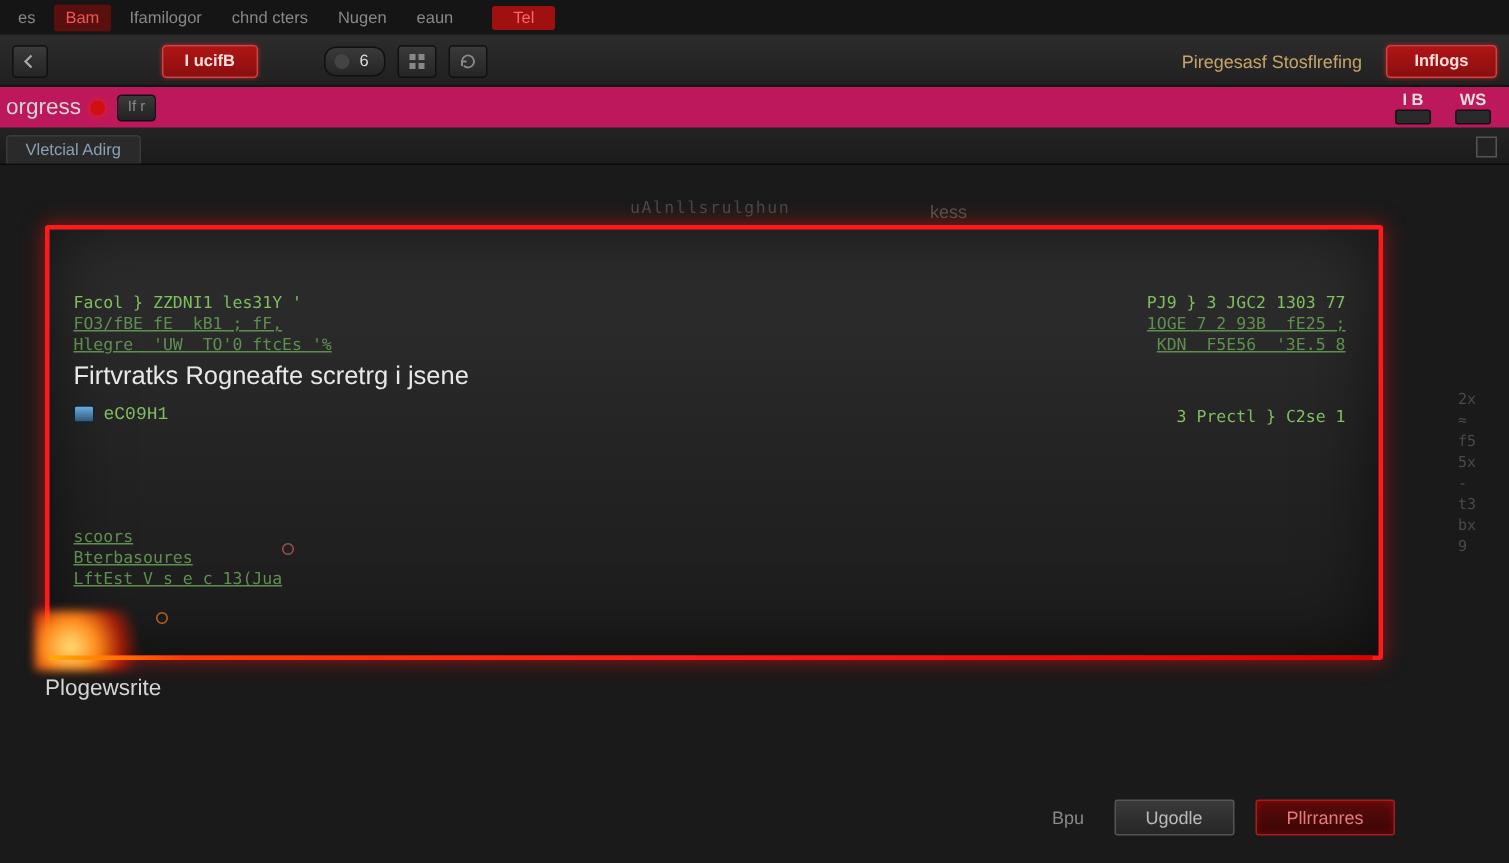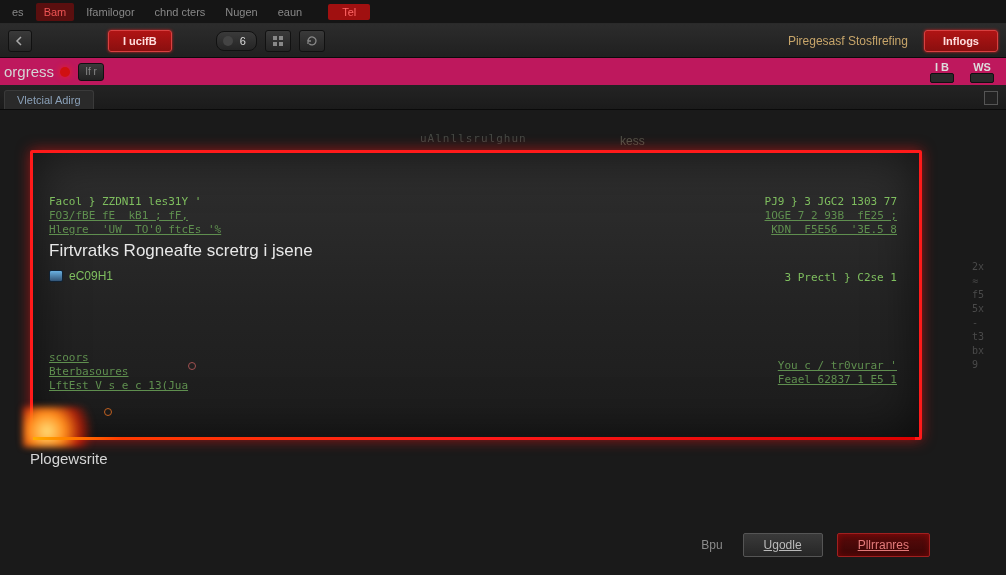--- a/index.html
+++ b/index.html
@@ -146,21 +146,21 @@
     filter: blur(0.5px);
   }
   .console-inner { position:absolute; inset:6px; font-family: "Consolas", monospace; }
   .cline { font-size:11px; color:#7fbf5f; line-height:14px; white-space:pre; }
   .cline.dim { color:#5f8f4f;text-decoration:underline; }
   .cblock-left { position:absolute; left:10px; }
   .cblock-right { position:absolute; right:16px; text-align:right;}
   .console-heading { position:absolute; left:10px; top:82px; color:#e8e8e8; font-size:17px; font-family:"Segoe UI",sans-serif; }
   .console-sub { position:absolute; left:10px; top:110px; display:flex; align-items:center; gap:6px;}
   .console-sub .chip { width:14px;height:12px;background:linear-gradient(#6ab0e0,#357);border:1px solid #123;border-radius:2px;}
-  .console-sub .txt { color:#7fbf5f; font-size:12px; font-family:Liberation Sans, sans-serif;}
+  .console-sub .txt { color:#7fbf5f; font-size:12px; font-family:Liberation Mono, monospace;}
   .glow-spot {
     position:absolute; left:-10px; bottom:-10px; width:80px; height:40px;
     background: radial-gradient(circle at 30% 60%, #ffdf7a 0%, #ff8a1a 30%, rgba(255,30,0,0.6) 55%, transparent 75%);
     filter: blur(3px);
     pointer-events:none;
   }
 
   .below-console {
     position:absolute; left:30px; top:340px; color:#d5d5d5; font-size:15px;
   }
@@ -183,21 +183,20 @@
   .bottom-row {
     position:absolute; right:40px; bottom:18px; display:flex; gap:14px; align-items:center;
   }
   .bottom-row .blabel { color:#8a8a8a; font-size:12px; margin-right:6px;}
   .bottom-row .bbtn {
     height:24px; padding:0 20px; font-size:12px;
     background:linear-gradient(#3a3a3a,#262626);
     border:1px solid #555; border-radius:2px; color:#bbb;
     display:inline-flex;align-items:center;justify-content:center;
     cursor:pointer;
-    text-decoration:underline;
   }
   .bottom-row .bbtn.red {
     background:linear-gradient(#5a0a0a,#3a0606);
     border:1px solid #a02020; color:#e47a7a;
     box-shadow: inset 0 0 6px rgba(255,0,0,0.3);
   }
 
   svg { display:block; }
 </style>
 </head>
@@ -294,24 +293,20 @@
           <span class="txt">eC09H1</span>
         </div>
         <div class="cblock-right" style="top:112px">
           <div class="cline">3 Prectl } C2se 1</div>
         </div>
 
         <div class="cblock-left" style="top:192px">
           <div class="cline dim">scoors</div>
           <div class="cline dim">Bterbasoures</div>
           <div class="cline dim">LftEst V s e c 13(Jua</div>
-        </div>
-        <div class="cblock-right" style="top:200px">
-          <div class="cline dim">You c / tr0vurar '</div>
-          <div class="cline dim">Feael 62837 1 E5 1</div>
         </div>
 
         <svg style="position:absolute;left:148px;top:202px" width="10" height="10">
             <circle cx="5" cy="5" r="3.5" stroke="#a05050" stroke-width="1" fill="none"></circle>
           </svg>
         <svg style="position:absolute;left:64px;top:248px" width="10" height="10">
             <circle cx="5" cy="5" r="3.5" stroke="#c06020" stroke-width="1" fill="none"></circle>
           </svg>
       </div>
     </div>

